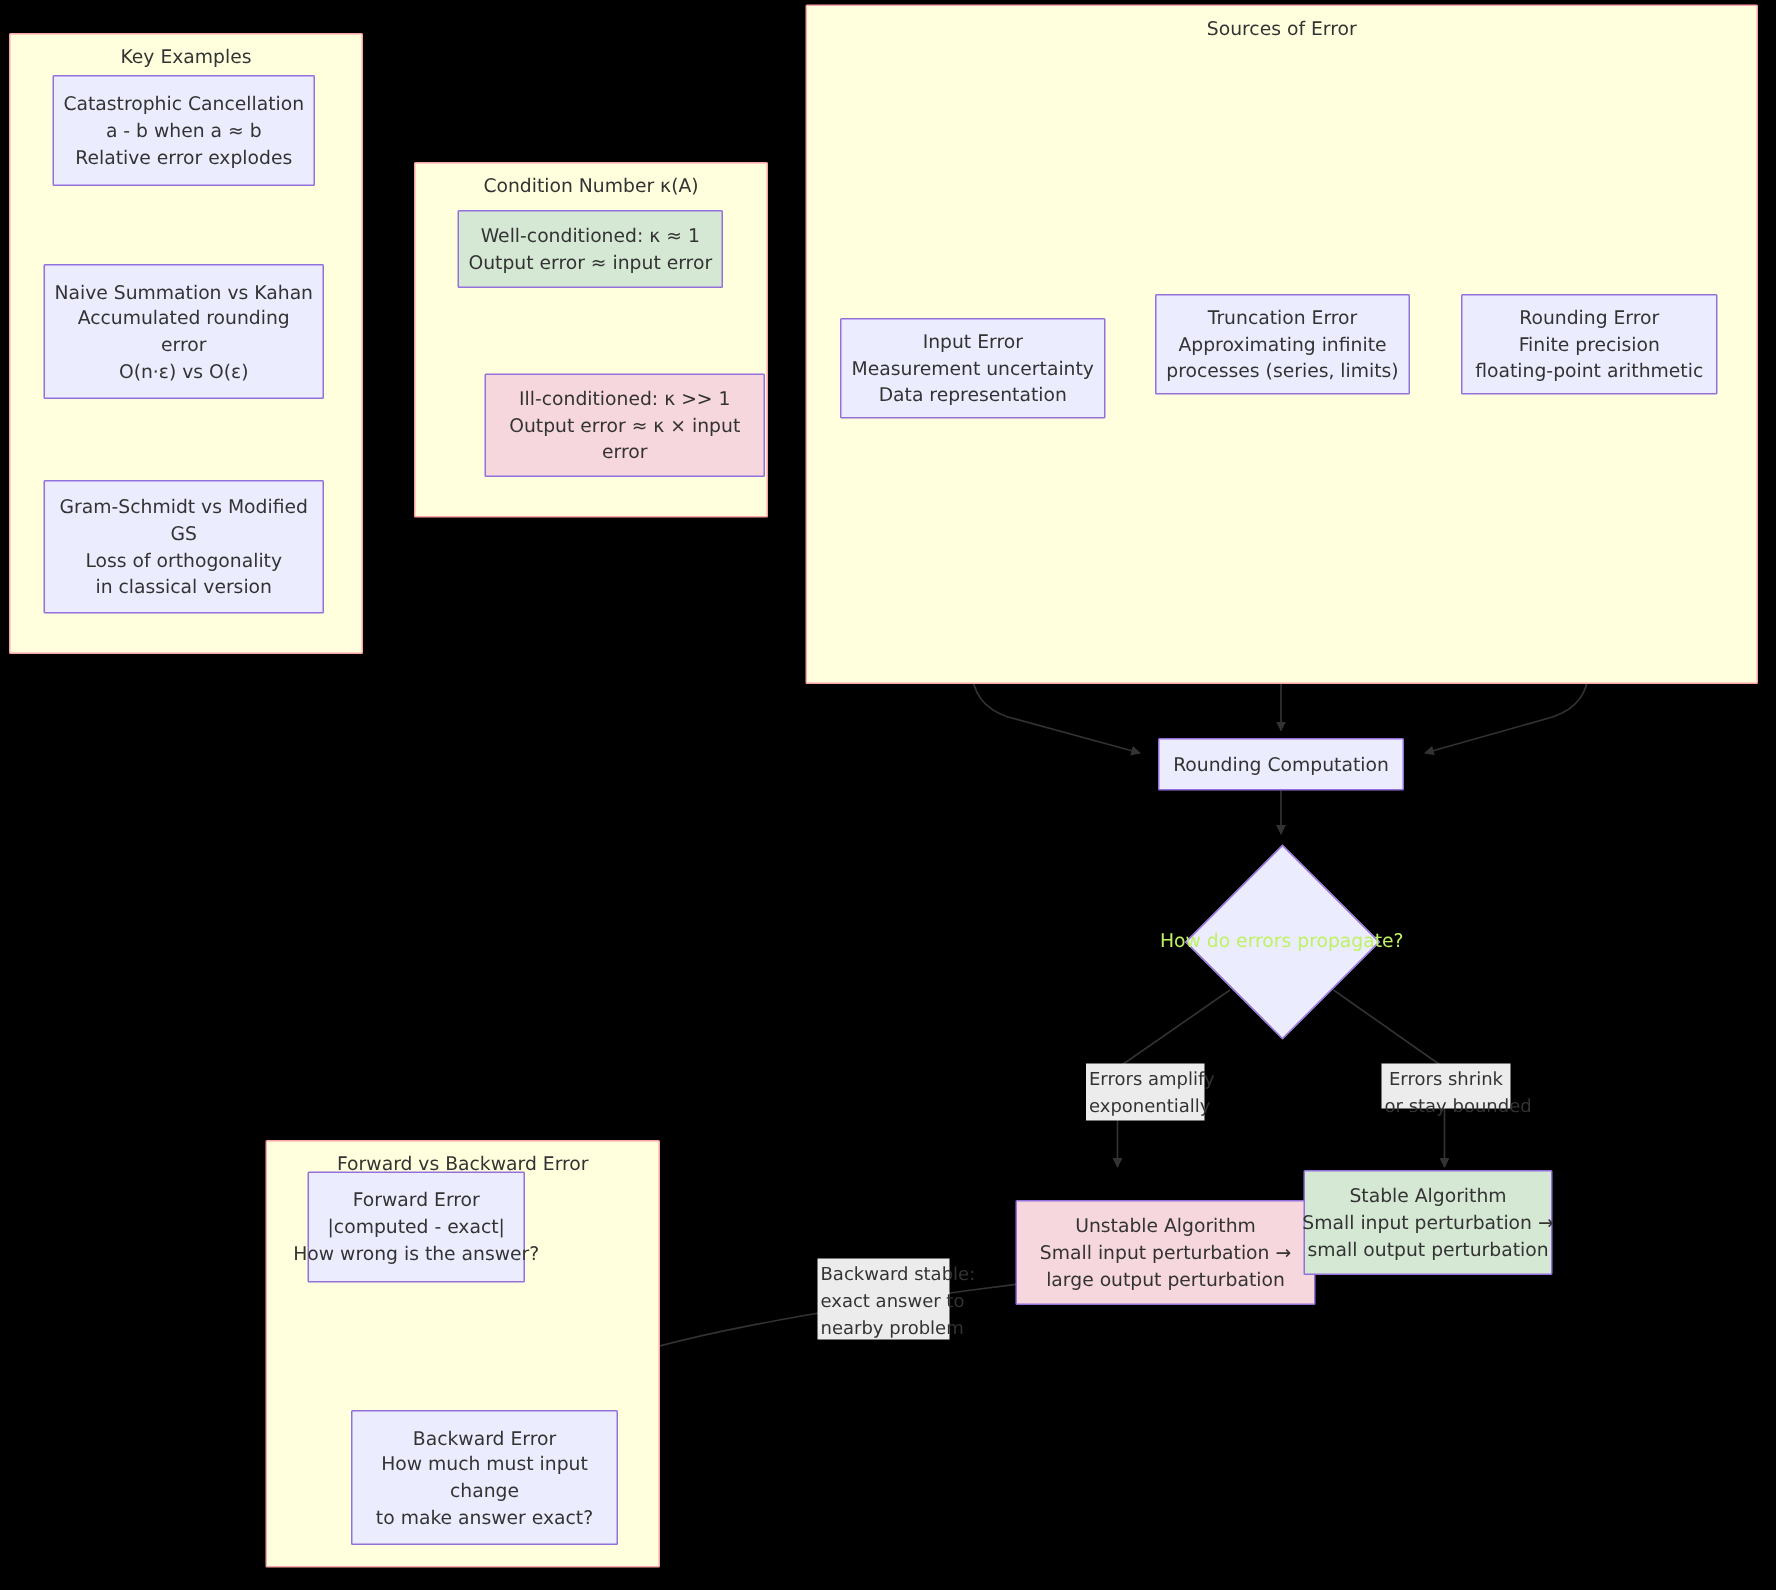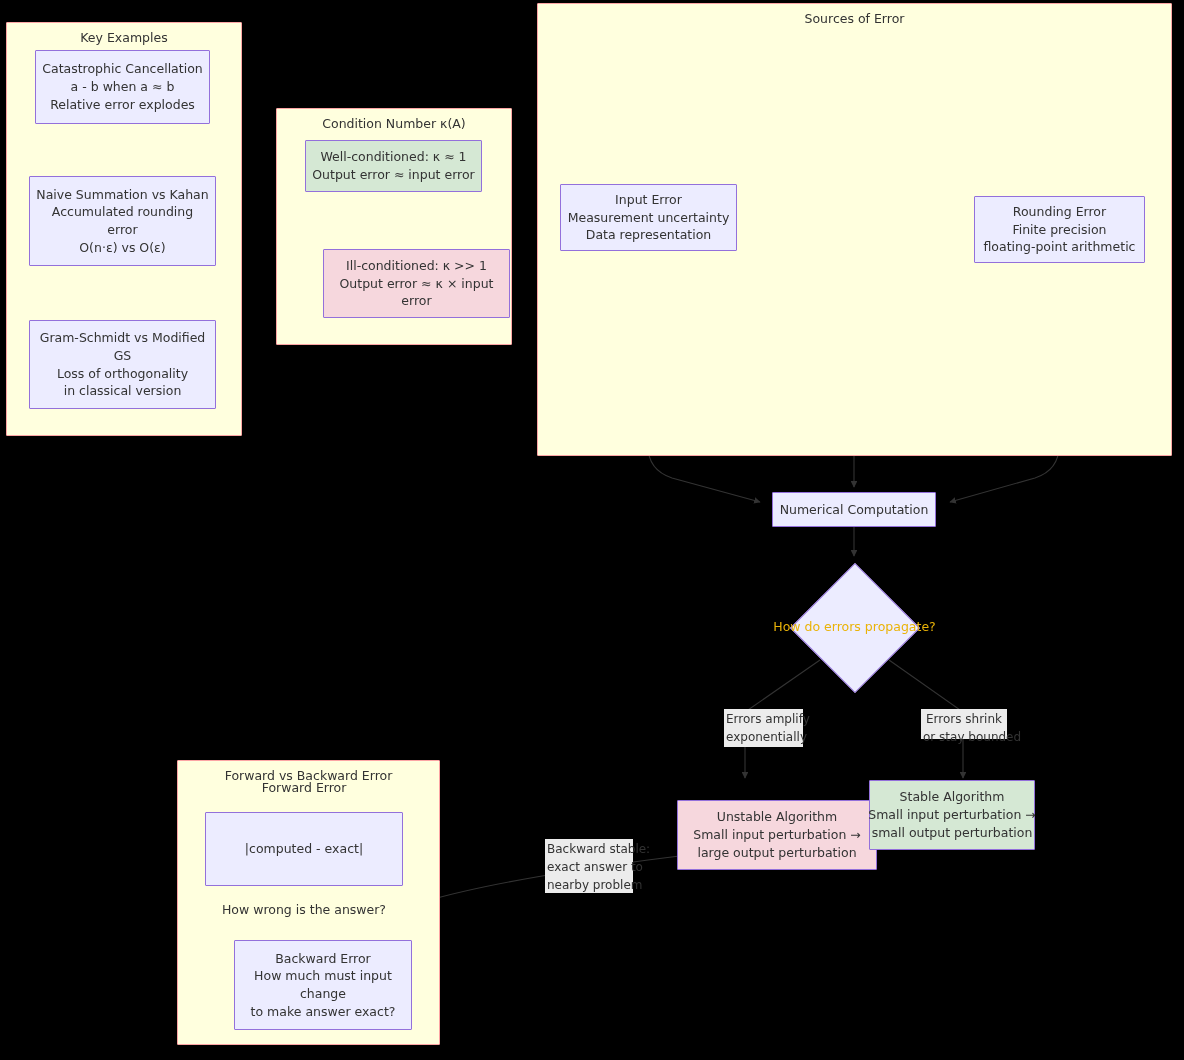--- a/index.html
+++ b/index.html
@@ -75,21 +75,21 @@
     border: 1.4px solid #9370DB;
     transform: rotate(45deg);
     box-sizing: border-box;
   }
   .diamond-label {
     position: relative;
     z-index: 2;
     text-align: center;
     font-size: 12.5px;
     line-height: 1.45;
-    color: #eab308;
+    color: #bef264;
     white-space: nowrap;
   }
   .edge-label {
     position: absolute;
     background: #ECECEC;
     color: #333333;
     font-size: 12px;
     line-height: 1.5;
     text-align: center;
     padding: 1px 2px;
@@ -166,35 +166,40 @@
   <div class="node pink" style="left:300px; top:249px; width:187px; height:69px;">
     <span class="ln">Ill-conditioned: κ &gt;&gt; 1</span>
     <span class="ln">Output error ≈ κ × input</span>
     <span class="ln">error</span>
   </div>
 
   <div class="subgraph" style="left:537px; top:3px; width:635px; height:453px;">
     <div class="subgraph-title" style="top:7px;">Sources of Error</div>
   </div>
 
-  <div class="node" style="left:560px; top:184px; width:177px; height:67px;">
+  <div class="node" style="left:560px; top:212px; width:177px; height:67px;">
     <span class="ln">Input Error</span>
     <span class="ln">Measurement uncertainty</span>
     <span class="ln">Data representation</span>
   </div>
 
+  <div class="node" style="left:770px; top:196px; width:170px; height:67px;">
+    <span class="ln">Truncation Error</span>
+    <span class="ln">Approximating infinite</span>
+    <span class="ln">processes (series, limits)</span>
+  </div>
 
   <div class="node" style="left:974px; top:196px; width:171px; height:67px;">
     <span class="ln">Rounding Error</span>
     <span class="ln">Finite precision</span>
     <span class="ln">floating-point arithmetic</span>
   </div>
 
   <div class="node" style="left:772px; top:492px; width:164px; height:35px;">
-    <span class="ln">Numerical Computation</span>
+    <span class="ln">Rounding Computation</span>
   </div>
 
   <div class="diamond-wrap" style="left:789px; top:562px; width:131px; height:131px;">
     <div class="diamond-shape"></div>
     <div class="diamond-label">
       <span class="ln">How do errors</span>
       <span class="ln">propagate?</span>
     </div>
   </div>
 
@@ -223,21 +228,21 @@
   <div class="edge-label" style="left:545px; top:839px; width:88px; height:54px; text-align:center;">
     <span class="ln">Backward stable:</span>
     <span class="ln">exact answer to</span>
     <span class="ln">nearby problem</span>
   </div>
 
   <div class="subgraph" style="left:177px; top:760px; width:263px; height:285px;">
     <div class="subgraph-title" style="top:7px;">Forward vs Backward Error</div>
   </div>
 
-  <div class="node" style="left:205px; top:812px; width:198px; height:74px;gap:43px;">
+  <div class="node" style="left:205px; top:781px; width:145px; height:74px;">
     <span class="ln">Forward Error</span>
     <span class="ln">|computed - exact|</span>
     <span class="ln">How wrong is the answer?</span>
   </div>
 
   <div class="node" style="left:234px; top:940px; width:178px; height:90px;">
     <span class="ln">Backward Error</span>
     <span class="ln">How much must input</span>
     <span class="ln">change</span>
     <span class="ln">to make answer exact?</span>

